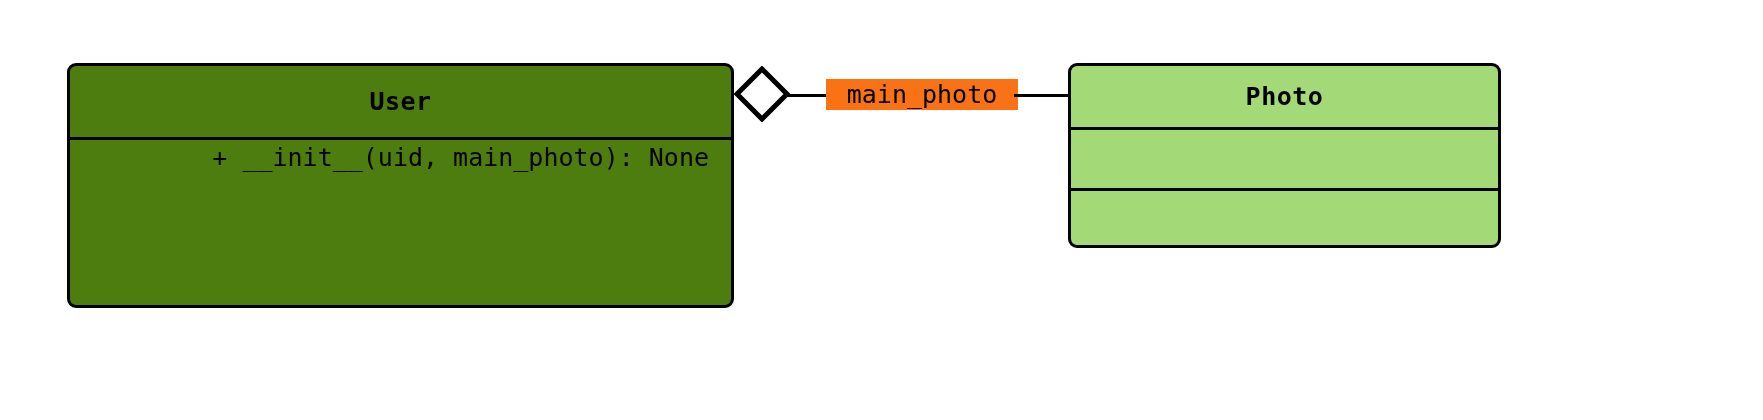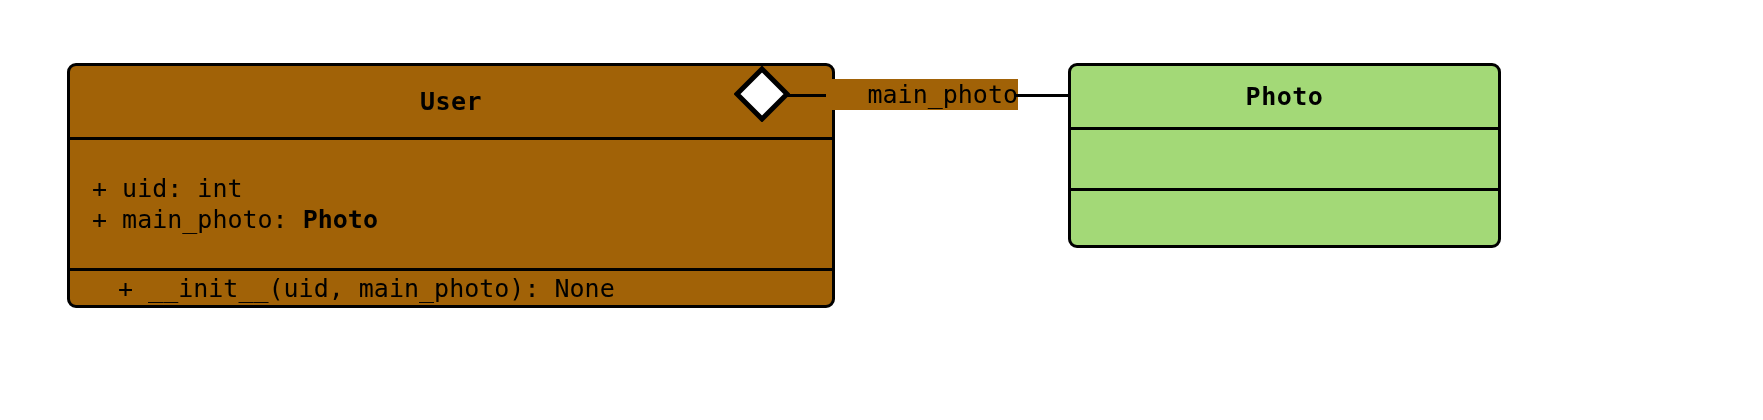--- a/index.html
+++ b/index.html
@@ -66,23 +66,24 @@
     white-space: pre;
   }
   .uml-member b {
     font-weight: bold;
   }
 
   
   #class-user {
     left: 67px;
     top: 63px;
-    width: 768px;
+    width: 667px;
     height: 245px;
-    background: #a16207;
+    background: #4d7c0f;
+    text-align: right;
   }
   #class-user .c-title   { height: 71px; }
   #class-user .c-attrs   { height: 131px; }
   #class-user .c-methods { height: 37px; padding-left: 48px; }
 
   #class-photo {
     left: 1068px;
     top: 63px;
     width: 433px;
     height: 185px;
@@ -115,40 +116,36 @@
     top: 66px;
     width: 56px;
     height: 56px;
   }
 
   #rel-label {
     position: absolute;
     left: 826px;
     top: 79px;
     width: 192px;
-    text-align: right;
+    text-align: center;
     font-size: 25px;
     line-height: 31px;
     color: #000000;
-    background: #a16207;
+    background: #f97316;
     white-space: pre;
   }
 </style>
 </head>
 <body>
 
 <div id="diagram-canvas">
 
   <div class="uml-class" id="class-user">
     <div class="uml-compartment uml-title c-title">
       <span>User</span>
-    </div>
-    <div class="uml-compartment uml-members c-attrs">
-      <div class="uml-member"><span>+ uid: int</span></div>
-      <div class="uml-member"><span>+ main_photo: </span><b>Photo</b></div>
     </div>
     <div class="uml-compartment uml-members c-methods">
       <div class="uml-member"><span>+ __init__(uid, main_photo): None</span></div>
     </div>
   </div>
 
   <div class="rel-line" id="rel-line-left"></div>
 
   <svg id="aggregation-diamond" viewBox="0 0 56 56">
     <polygon points="28,3 53,28 28,53 3,28" fill="#ffffff" stroke="#000000" stroke-width="5" stroke-linejoin="miter"></polygon>

